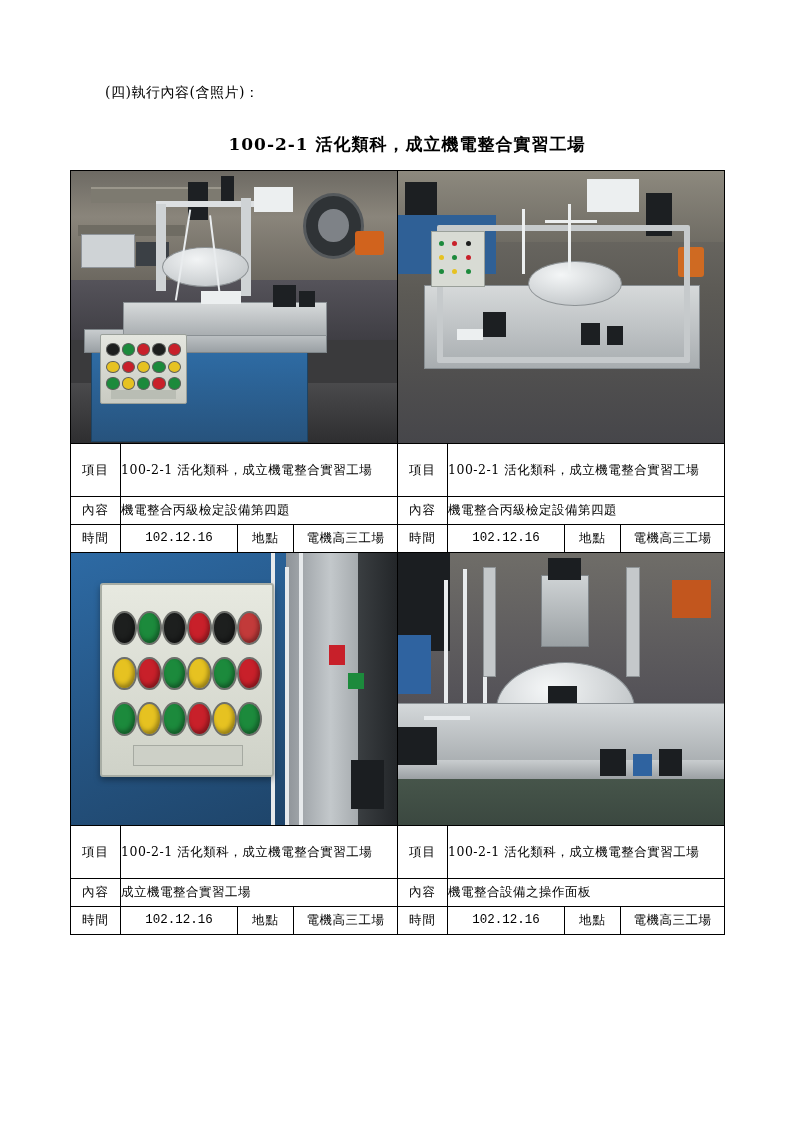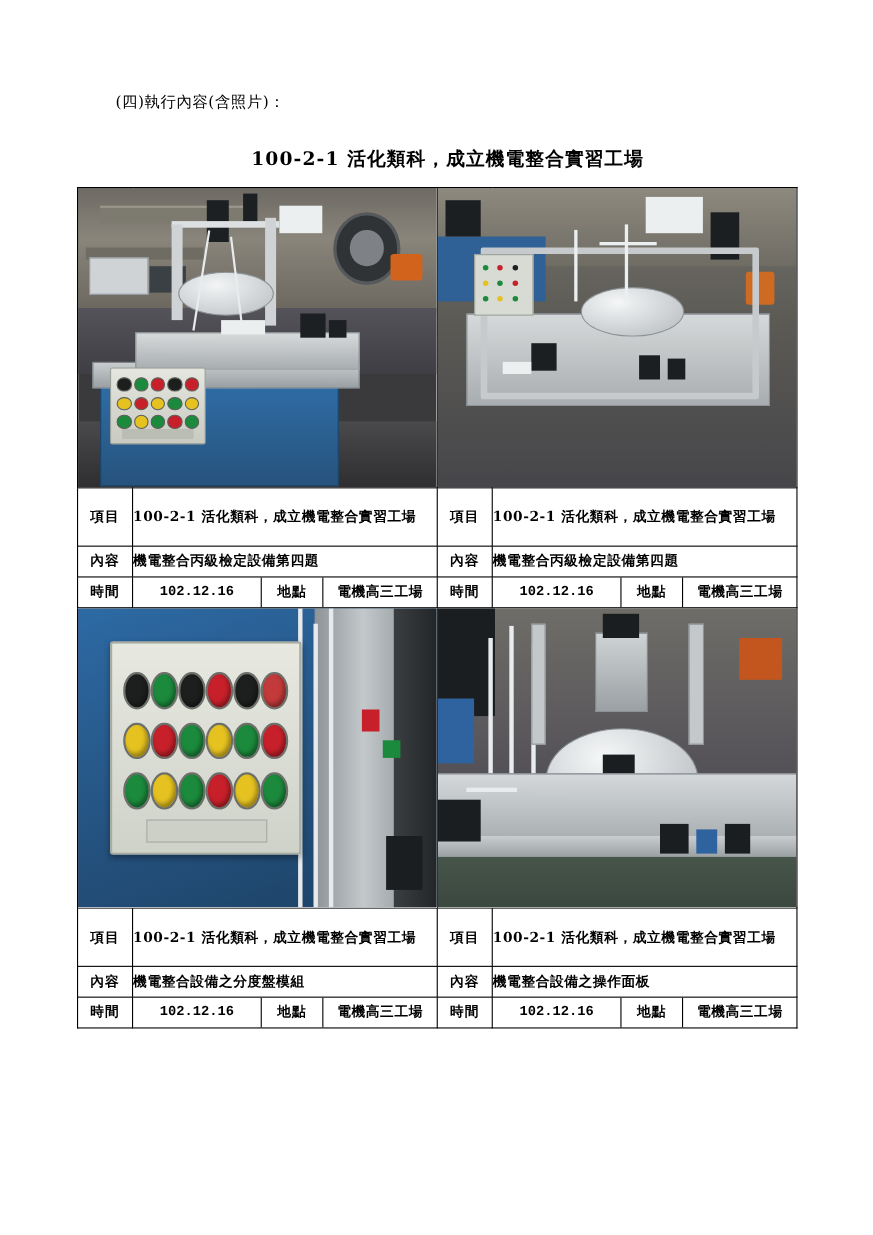--- a/index.html
+++ b/index.html
@@ -53,21 +53,20 @@
   }
   table.photo-table {
     border-collapse: collapse;
     width: 654px;
     table-layout: fixed;
   }
   table.photo-table td {
     border: 1px solid #000;
     padding: 0;
     vertical-align: middle;
-    font-weight: bold;
   }
   .photo-cell {
     height: 272px;
     background: #ffffff;
     padding: 0;
     position: relative;
   }
   .photo-inner {
     width: 100%;
     height: 272px;
@@ -460,21 +459,21 @@
     </tr>
 
     <tr>
       <td class="meta-label">項目</td>
       <td class="meta-value two-line">100-2-1 活化類科，成立機電整合實習工場</td>
       <td class="meta-label">項目</td>
       <td class="meta-value two-line">100-2-1 活化類科，成立機電整合實習工場</td>
     </tr>
     <tr>
       <td class="meta-label">內容</td>
-      <td class="meta-value">機電整合設備之分度盤模組</td>
+      <td class="meta-value">成立機電整合實習工場</td>
       <td class="meta-label">內容</td>
       <td class="meta-value">機電整合設備之操作面板</td>
     </tr>
     <tr>
       <td class="meta-label">時間</td>
       <td style="padding:0;border:1px solid #000;">
         <table style="border-collapse:collapse;width:100%;table-layout:fixed;">
           <tbody>
                 <tr>
             <td class="meta-value center num-val" style="border:0;width:42%;">102.12.16</td>

